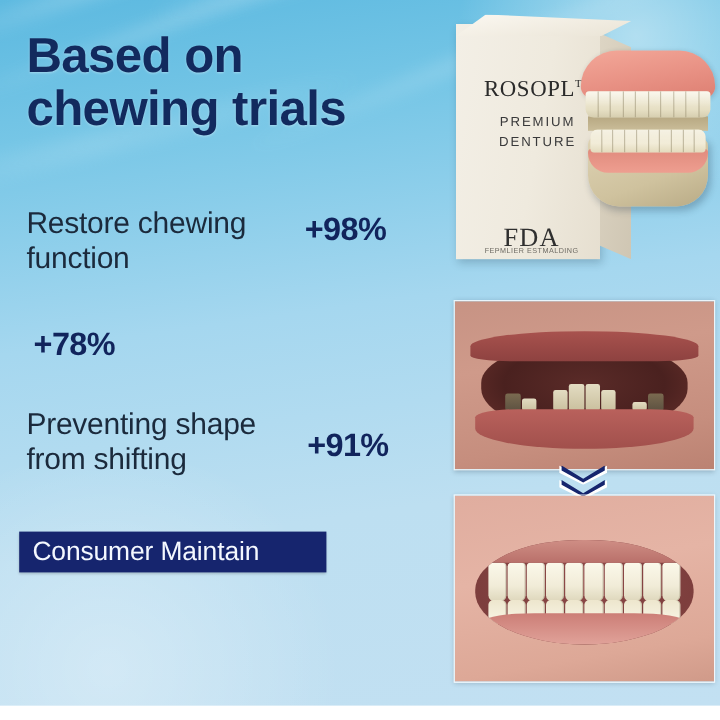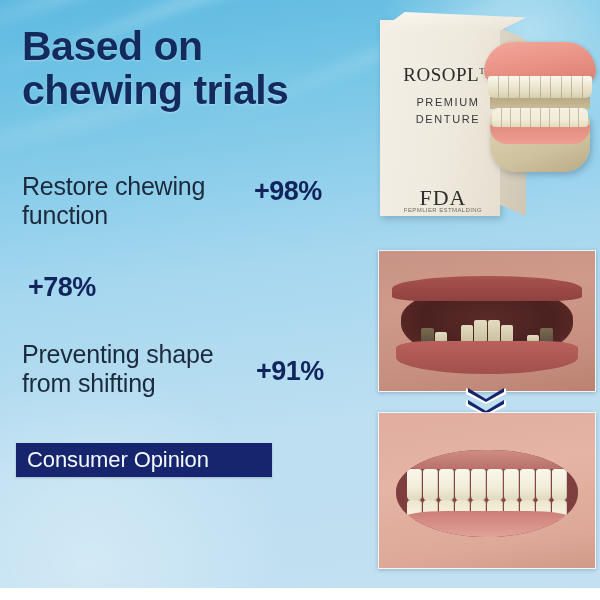--- a/index.html
+++ b/index.html
@@ -425,21 +425,21 @@
       </div>
 
       <div class="benefit b3">
         <div class="benefit-text">Preventing shape from shifting</div>
         <div class="benefit-pct">+91%</div>
       </div>
 
     </div>
 
     <div class="opinion-bar">
-      <div class="opinion-bar-label">Consumer Opinion</div>
+      <div class="opinion-bar-label">Consumer Maintain</div>
     </div>
 
 
   </div>
 
   <div class="right-col">
 
     <div class="product-scene">
 
       <div class="box">

